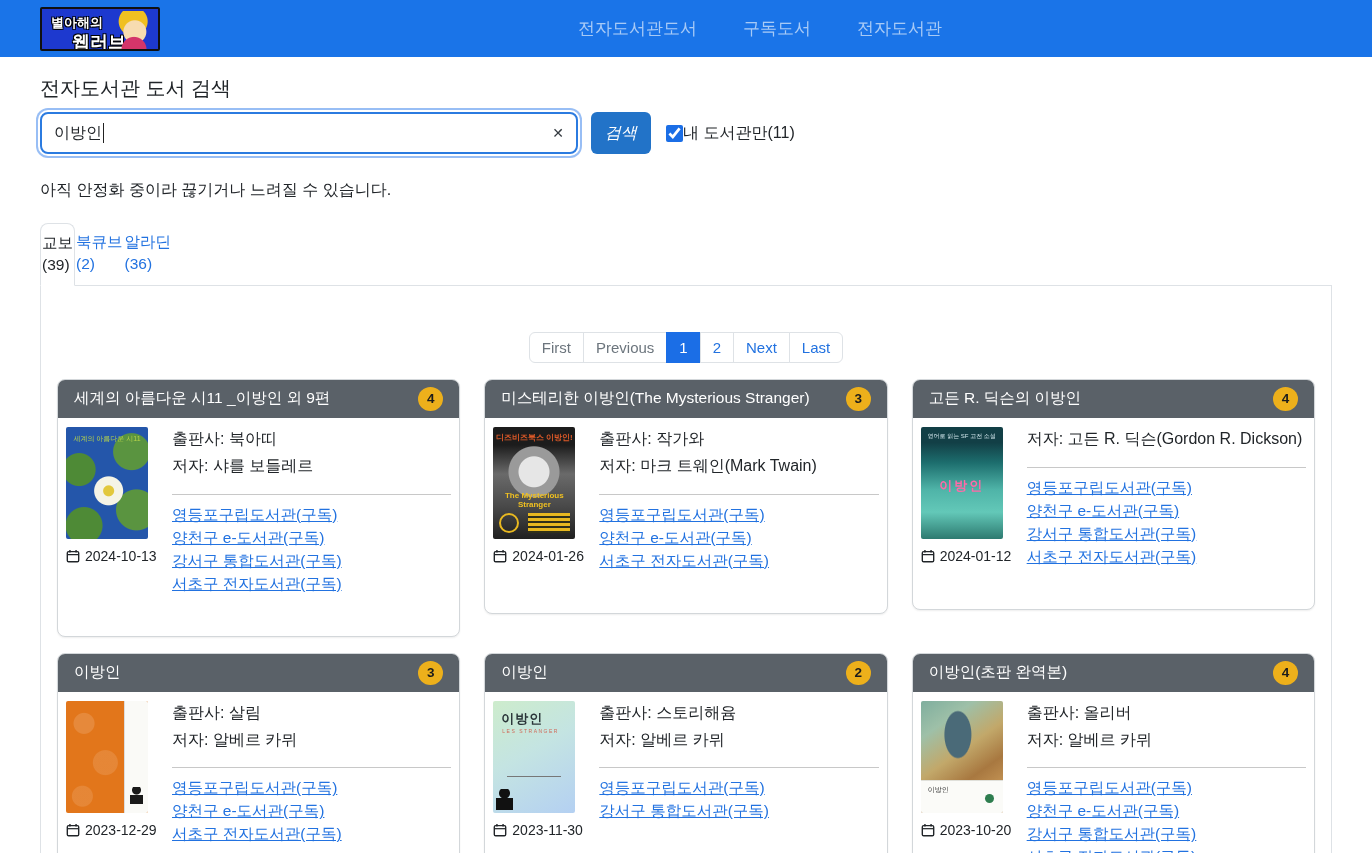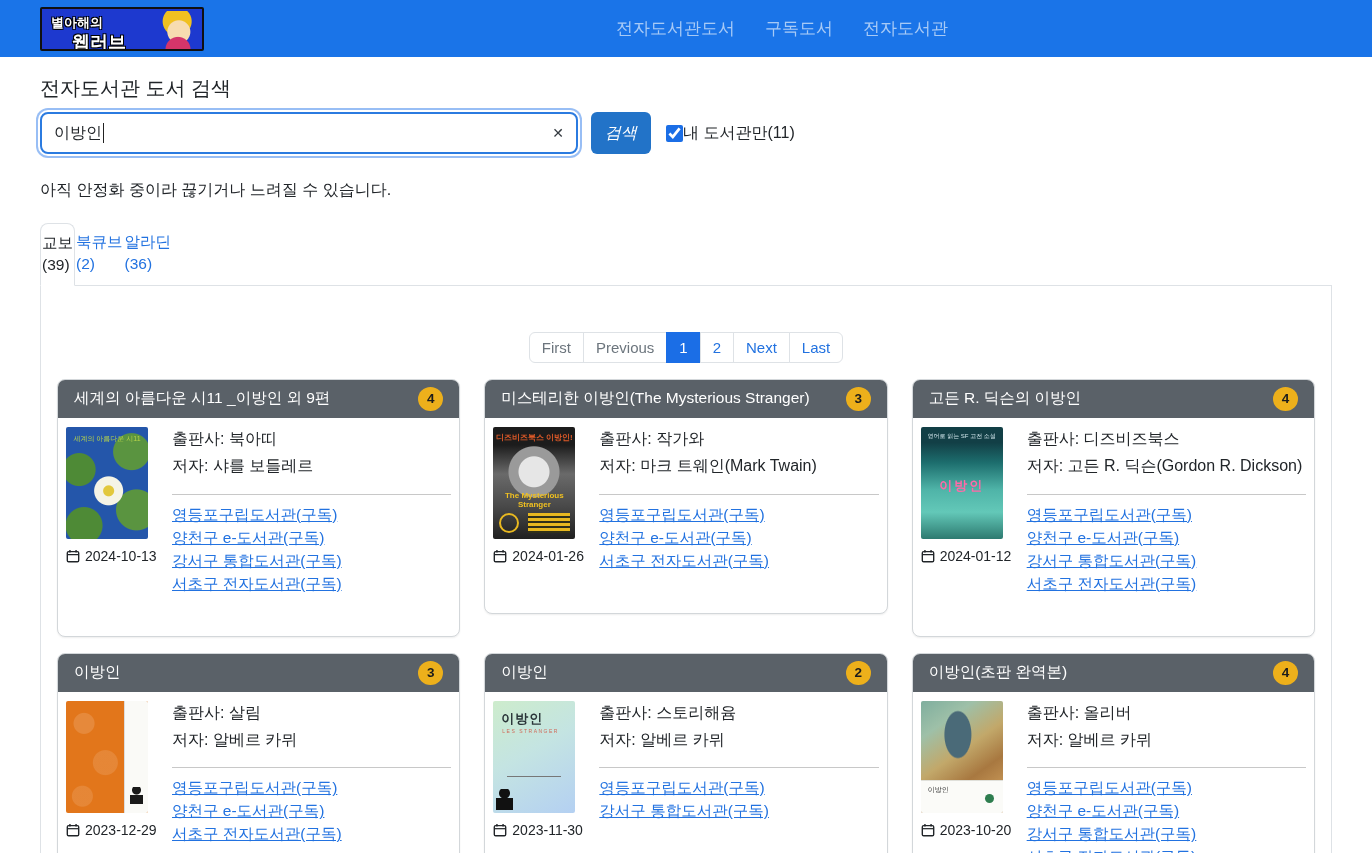--- a/index.html
+++ b/index.html
@@ -1,33 +1,33 @@
 <!DOCTYPE html>
 <html lang="ko"><head>
 <meta charset="utf-8">
 <style>
   * { box-sizing: border-box; margin: 0; padding: 0; }
   html,body { width:1372px; height:853px; overflow:hidden; background:#fff;
     font-family:"Liberation Sans","DejaVu Sans",sans-serif; color:#212529; }
 
   
   .navbar { height:57px; background:#1a74e8; display:flex; align-items:center; padding:0 40px; }
-  .logo { width:164px; height:44px; background:#1d39cf; border:2px solid #101010; border-radius:2px;
+  .logo { width:120px; height:44px; background:#1d39cf; border:2px solid #101010; border-radius:2px;
     position:relative; overflow:hidden; flex-shrink:0; cursor:pointer; }
   .logo-l1 { position:absolute; left:9px; top:5px; color:#fff; font-weight:bold; font-size:13px;
     text-shadow:-1px -1px 0 #000,1px -1px 0 #000,-1px 1px 0 #000,1px 1px 0 #000; }
   .logo-l2 { position:absolute; left:30px; top:21px; color:#fff; font-weight:bold; font-size:18px;
     text-shadow:-1px -1px 0 #000,1px -1px 0 #000,-1px 1px 0 #000,1px 1px 0 #000; }
   .logo-char { position:absolute; right:3px; top:2px; width:42px; height:40px;
     background:
       radial-gradient(circle at 50% 96%, #d4356a 0 12px, transparent 13px),
       radial-gradient(circle at 52% 52%, #f7dcb0 0 11px, transparent 12px),
       radial-gradient(circle at 48% 26%, #f0c020 0 14px, transparent 15px);
   }
-  .nav-links { display:flex; gap:30px; margin:0 auto; transform:translateX(14px); }
+  .nav-links { display:flex; gap:46px; margin:0 auto; transform:translateX(14px); }
   .nav-link { color:rgba(255,255,255,.62); font-size:17px; text-decoration:none; cursor:pointer; }
 
   
   .main { padding:0 40px; }
   .page-title { font-size:20px; font-weight:500; margin:18px 0 10px; }
   .search-row { display:flex; align-items:center; gap:13px; }
   .search-wrap { position:relative; width:538px; }
   .search-input { width:100%; height:42px; font-size:16px; padding:0 40px 0 12px;
     border:2px solid #2b7be0; border-radius:8px; outline:none;
     box-shadow:0 0 0 2px #fff, 0 0 0 4px rgba(27,110,232,.45);
@@ -284,21 +284,20 @@
               <svg class="cal-icon" width="14" height="14" viewBox="0 0 16 16">
                 <rect x="1.5" y="3" width="13" height="11.5" rx="1.5" fill="none" stroke="#212529" stroke-width="1.6"></rect>
                 <line x1="4.5" y1="1" x2="4.5" y2="4" stroke="#212529" stroke-width="1.6"></line>
                 <line x1="11.5" y1="1" x2="11.5" y2="4" stroke="#212529" stroke-width="1.6"></line>
                 <line x1="1.5" y1="6.5" x2="14.5" y2="6.5" stroke="#212529" stroke-width="1.4"></line>
               </svg>
               <span>2024-01-12</span>
             </div>
           </div>
           <div class="info-col">
-            <div class="meta">출판사: 디즈비즈북스</div>
             <div class="meta">저자: 고든 R. 딕슨(Gordon R. Dickson)</div>
             <hr>
             <div>
               <a class="library-link">영등포구립도서관(구독)</a>
               <a class="library-link">양천구 e-도서관(구독)</a>
               <a class="library-link">강서구 통합도서관(구독)</a>
               <a class="library-link">서초구 전자도서관(구독)</a>
             </div>
           </div>
         </div>

